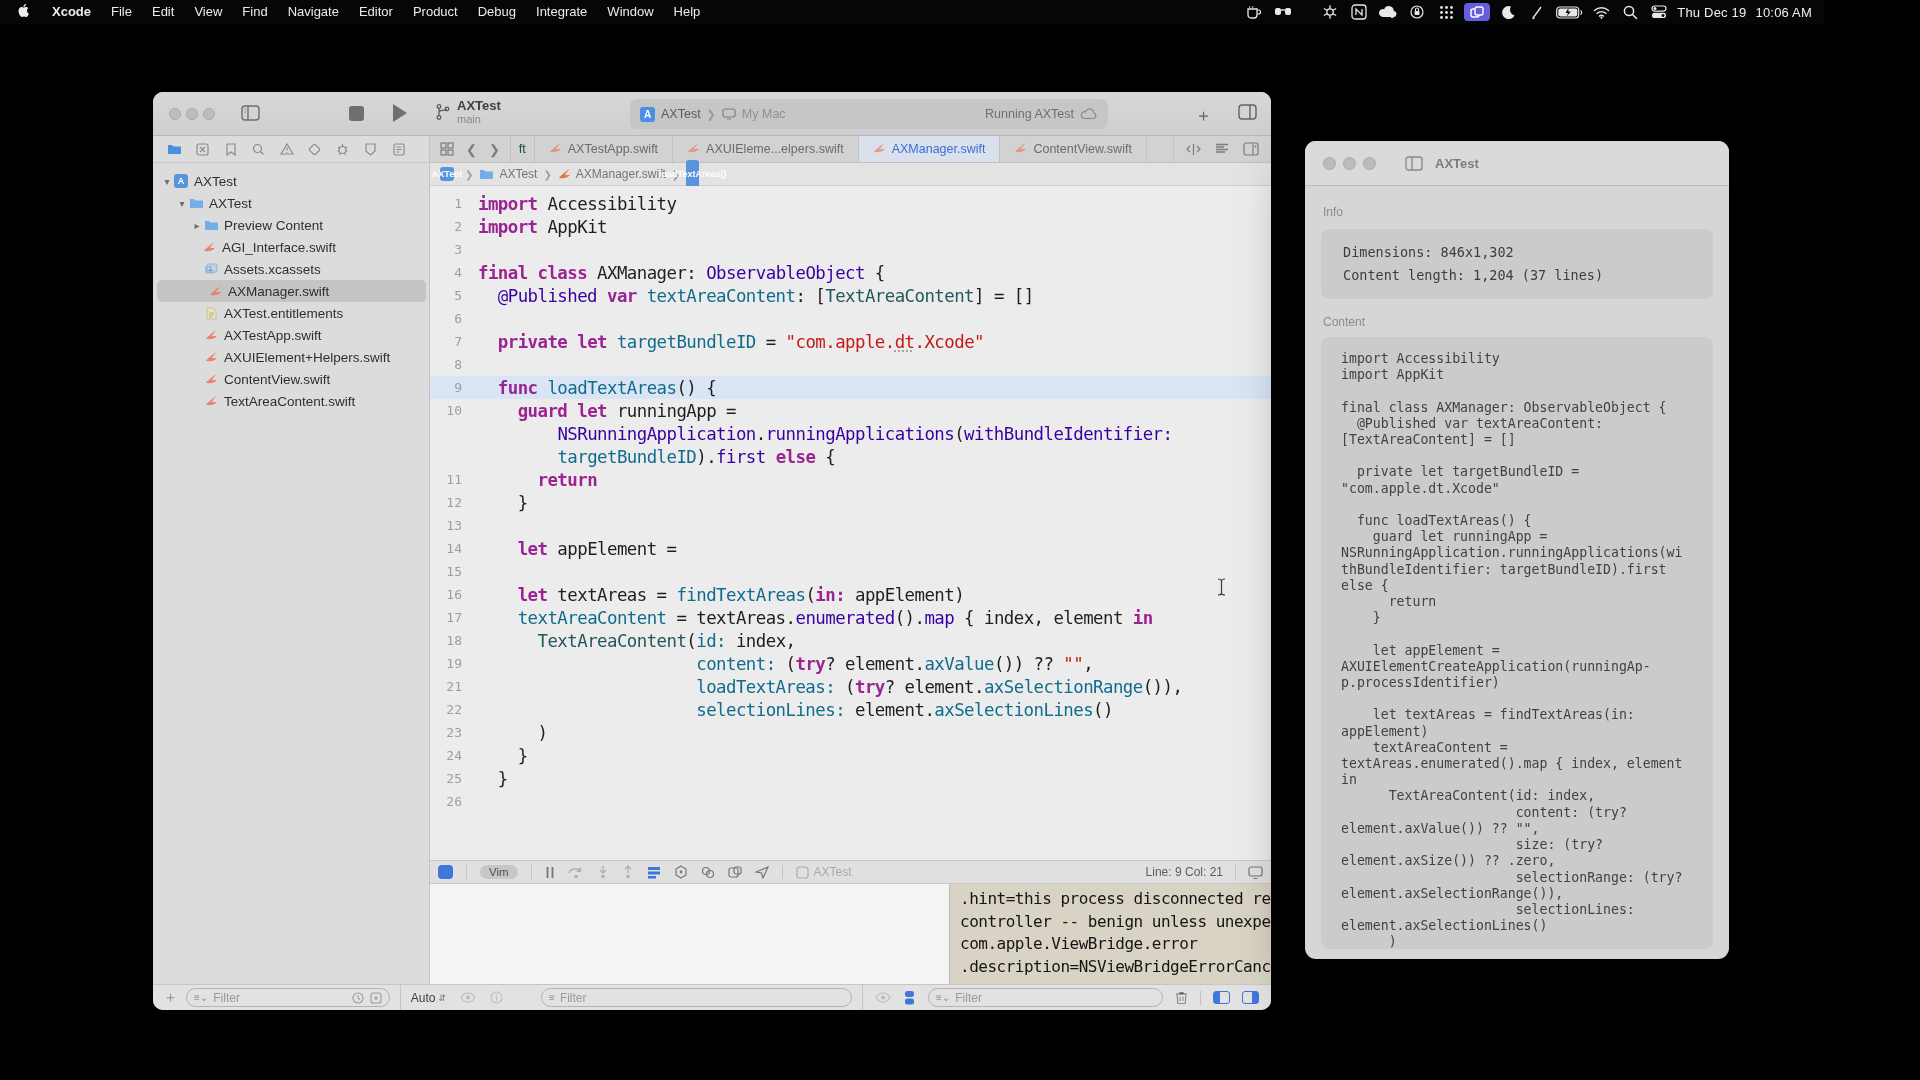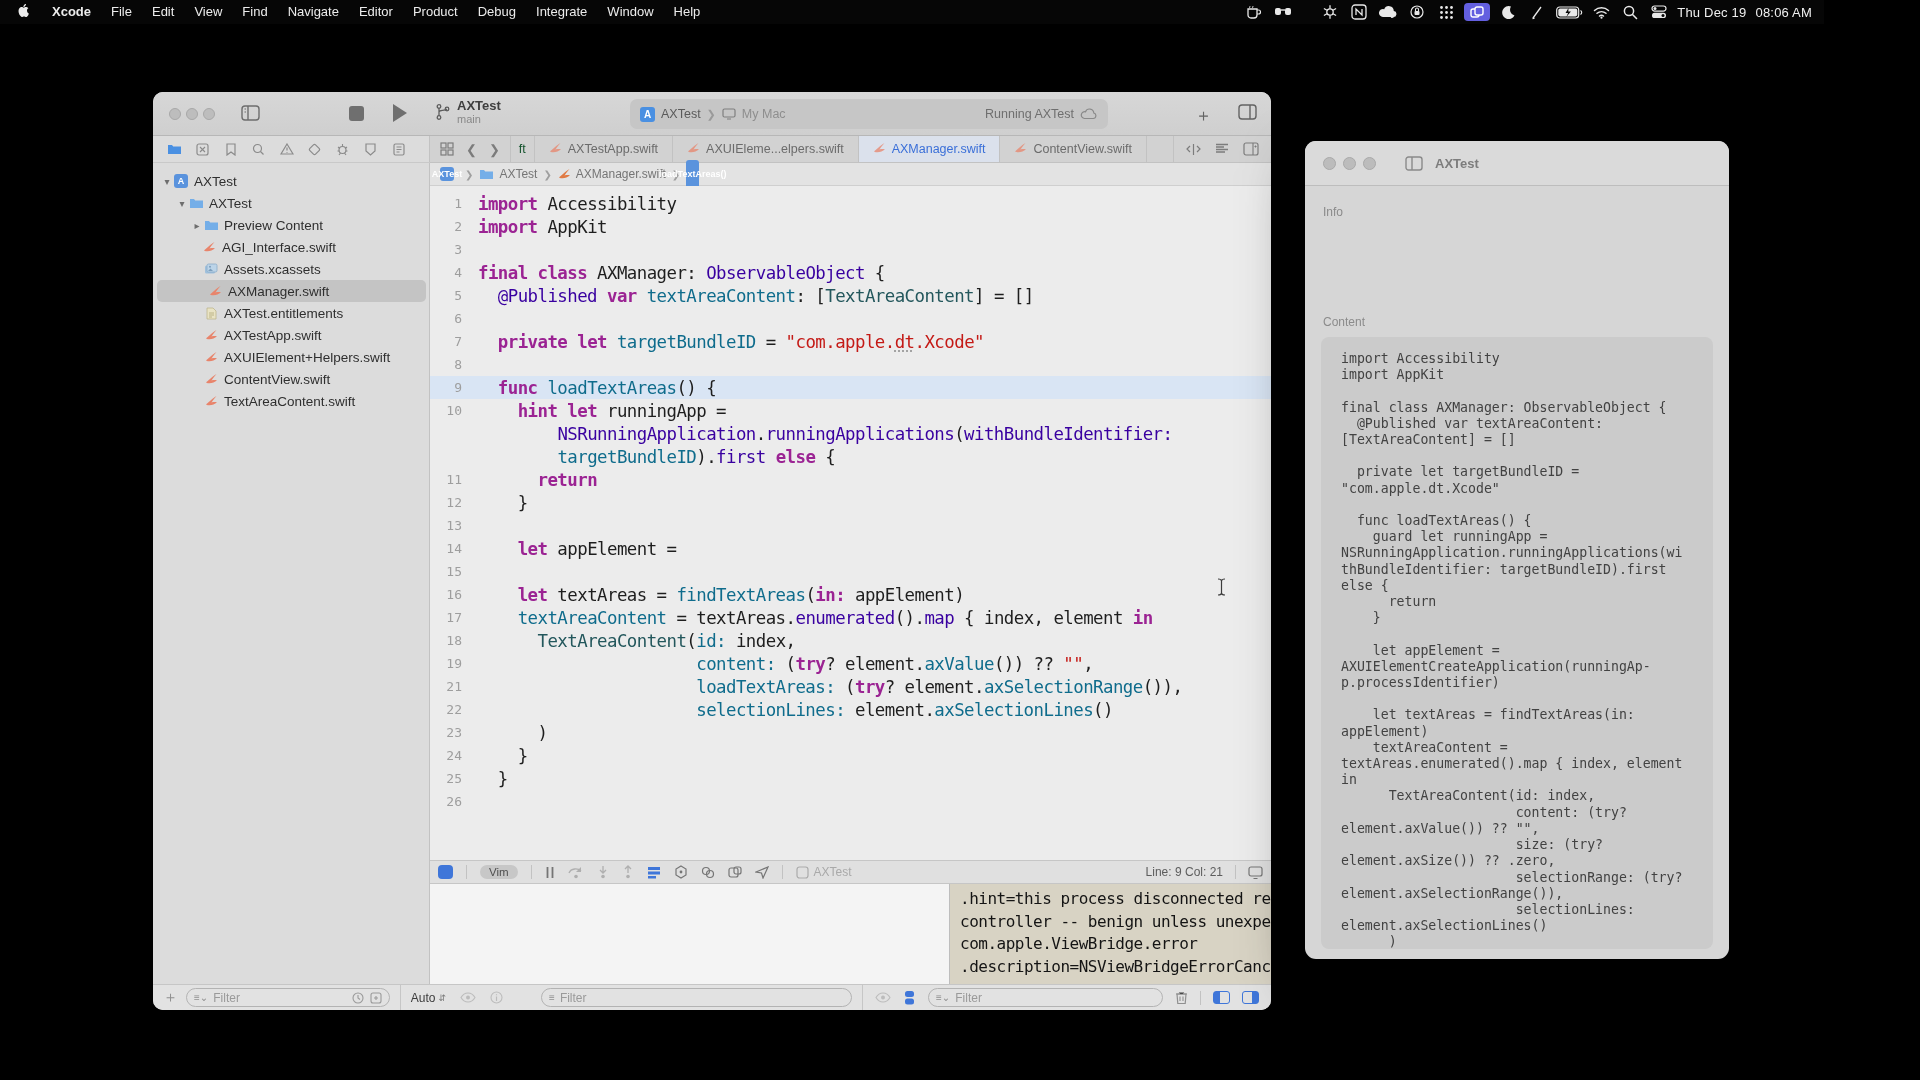--- a/index.html
+++ b/index.html
@@ -235,21 +235,21 @@
       </span>
     <span class="st-ic">
         <svg width="16" height="14" viewBox="0 0 16 14">
           <rect x="1" y="1" width="14" height="5.2" rx="2.6" fill="none" stroke="#e8e8e8" stroke-width="1.2"></rect>
           <circle cx="4" cy="3.6" r="1.5" fill="#e8e8e8"></circle>
           <rect x="1" y="7.8" width="14" height="5.2" rx="2.6" fill="#e8e8e8"></rect>
           <circle cx="12" cy="10.4" r="1.5" fill="#060606"></circle>
         </svg>
       </span>
     <span id="clock-date">Thu Dec 19</span>
-    <span id="clock-time">08:06 AM</span>
+    <span id="clock-time">10:06 AM</span>
   </div>
 </div>
 
 <div id="xwin" class="abs">
   <div id="toolbar" class="abs">
     <div class="tl" style="left:16px"></div>
     <div class="tl" style="left:33px"></div>
     <div class="tl" style="left:50px"></div>
     <div id="sidebar-toggle" class="abs"><svg width="19" height="16" viewBox="0 0 19 16">
           <rect x="1" y="1" width="17" height="14" rx="3" fill="none" stroke="#6d6d6d" stroke-width="1.4"></rect>
@@ -576,21 +576,21 @@
         <div class="crow">
           <span class="cnum">8</span>
           <span class="ctext"></span>
         </div>
         <div class="crow hl">
           <span class="cnum">9</span>
           <span class="ctext"><span class="p">  </span><span class="k">func</span><span class="p"> </span><span class="d">loadTextAreas</span><span class="p">() {</span></span>
         </div>
         <div class="crow">
           <span class="cnum">10</span>
-          <span class="ctext"><span class="p">    </span><span class="k">hint</span><span class="p"> </span><span class="k">let</span><span class="p"> runningApp =</span></span>
+          <span class="ctext"><span class="p">    </span><span class="k">guard</span><span class="p"> </span><span class="k">let</span><span class="p"> runningApp =</span></span>
         </div>
         <div class="crow">
           <span class="cnum"></span>
           <span class="ctext"><span class="p">        </span><span class="t">NSRunningApplication</span><span class="p">.</span><span class="t">runningApplications</span><span class="p">(</span><span class="t">withBundleIdentifier:</span></span>
         </div>
         <div class="crow">
           <span class="cnum"></span>
           <span class="ctext"><span class="p">        </span><span class="d">targetBundleID</span><span class="p">).</span><span class="t">first</span><span class="p"> </span><span class="k">else</span><span class="p"> {</span></span>
         </div>
         <div class="crow">
@@ -818,20 +818,24 @@
     <div class="ptl" style="left:18px"></div>
     <div class="ptl" style="left:38px"></div>
     <div class="ptl" style="left:58px"></div>
     <svg id="p-split" class="abs" width="18" height="15" viewBox="0 0 18 15">
         <rect x="1" y="1" width="16" height="13" rx="2.5" fill="none" stroke="#8a8a8a" stroke-width="1.4"></rect>
         <path d="M7 1v13" stroke="#8a8a8a" stroke-width="1.4"></path>
       </svg>
     <div id="p-title" class="abs">AXTest</div>
   </div>
   <div id="p-info-label" class="abs p-label">Info</div>
+  <div id="p-info-box" class="abs">
+    <div class="p-info-line">Dimensions: 846x1,302</div>
+    <div class="p-info-line">Content length: 1,204 (37 lines)</div>
+  </div>
   <div id="p-content-label" class="abs p-label">Content</div>
   <div id="p-content-box" class="abs">
     <pre id="p-content-text">import Accessibility
 import AppKit
 
 final class AXManager: ObservableObject {
   @Published var textAreaContent:
 [TextAreaContent] = []
 
   private let targetBundleID =

